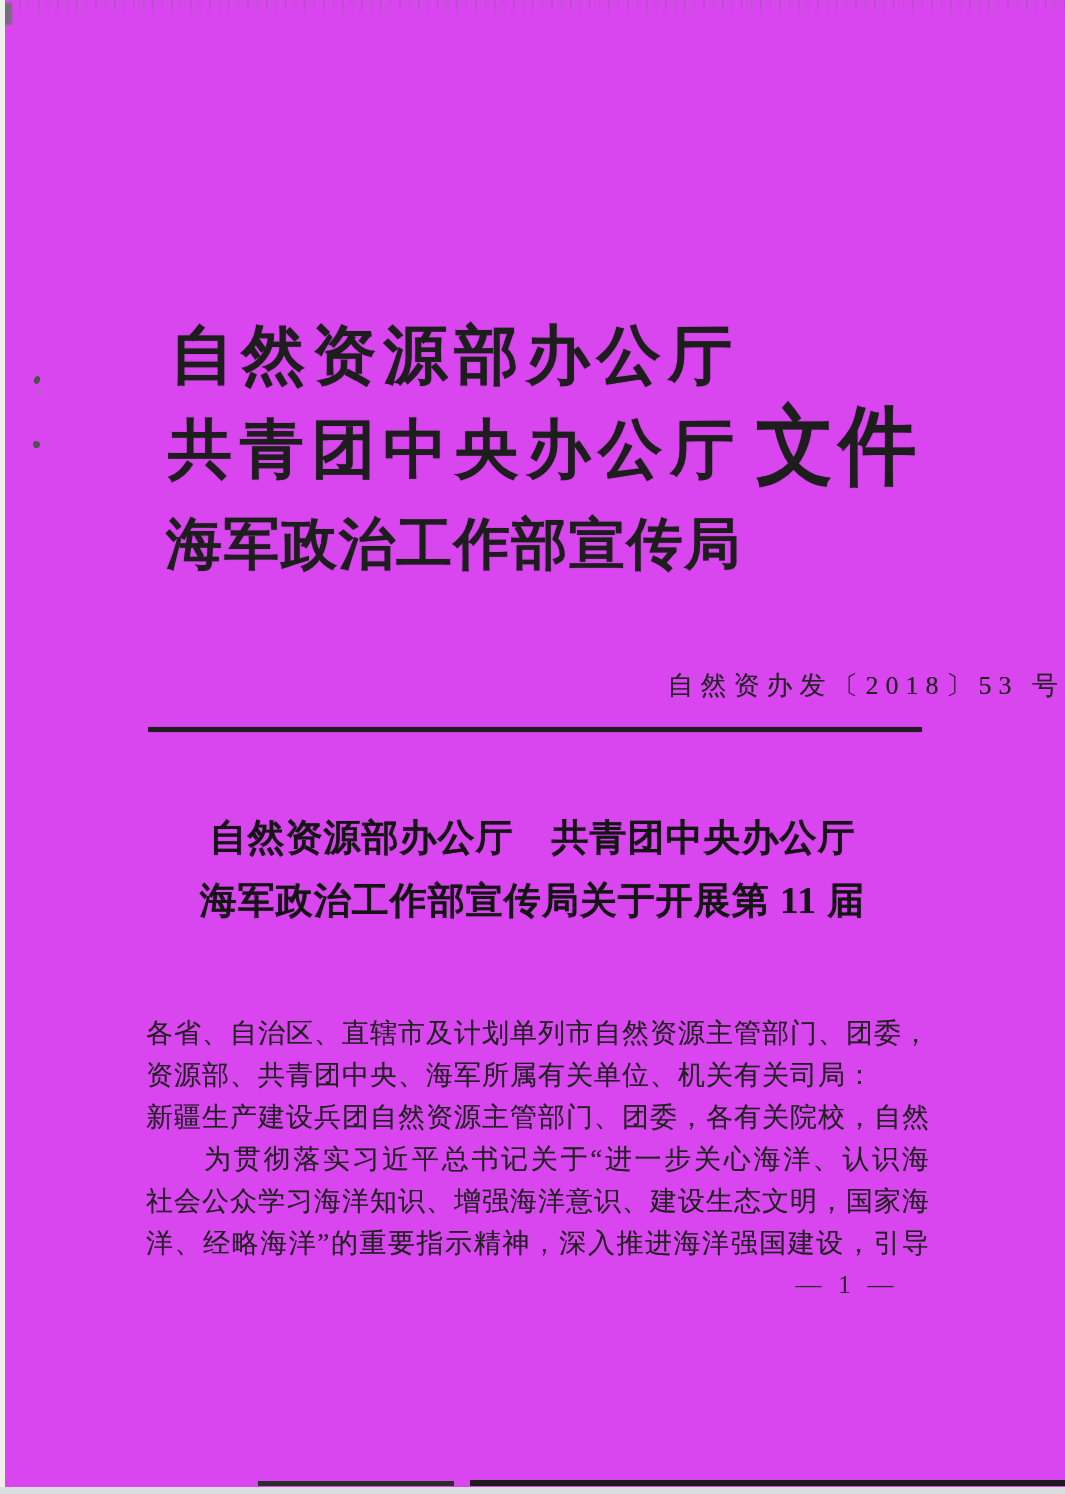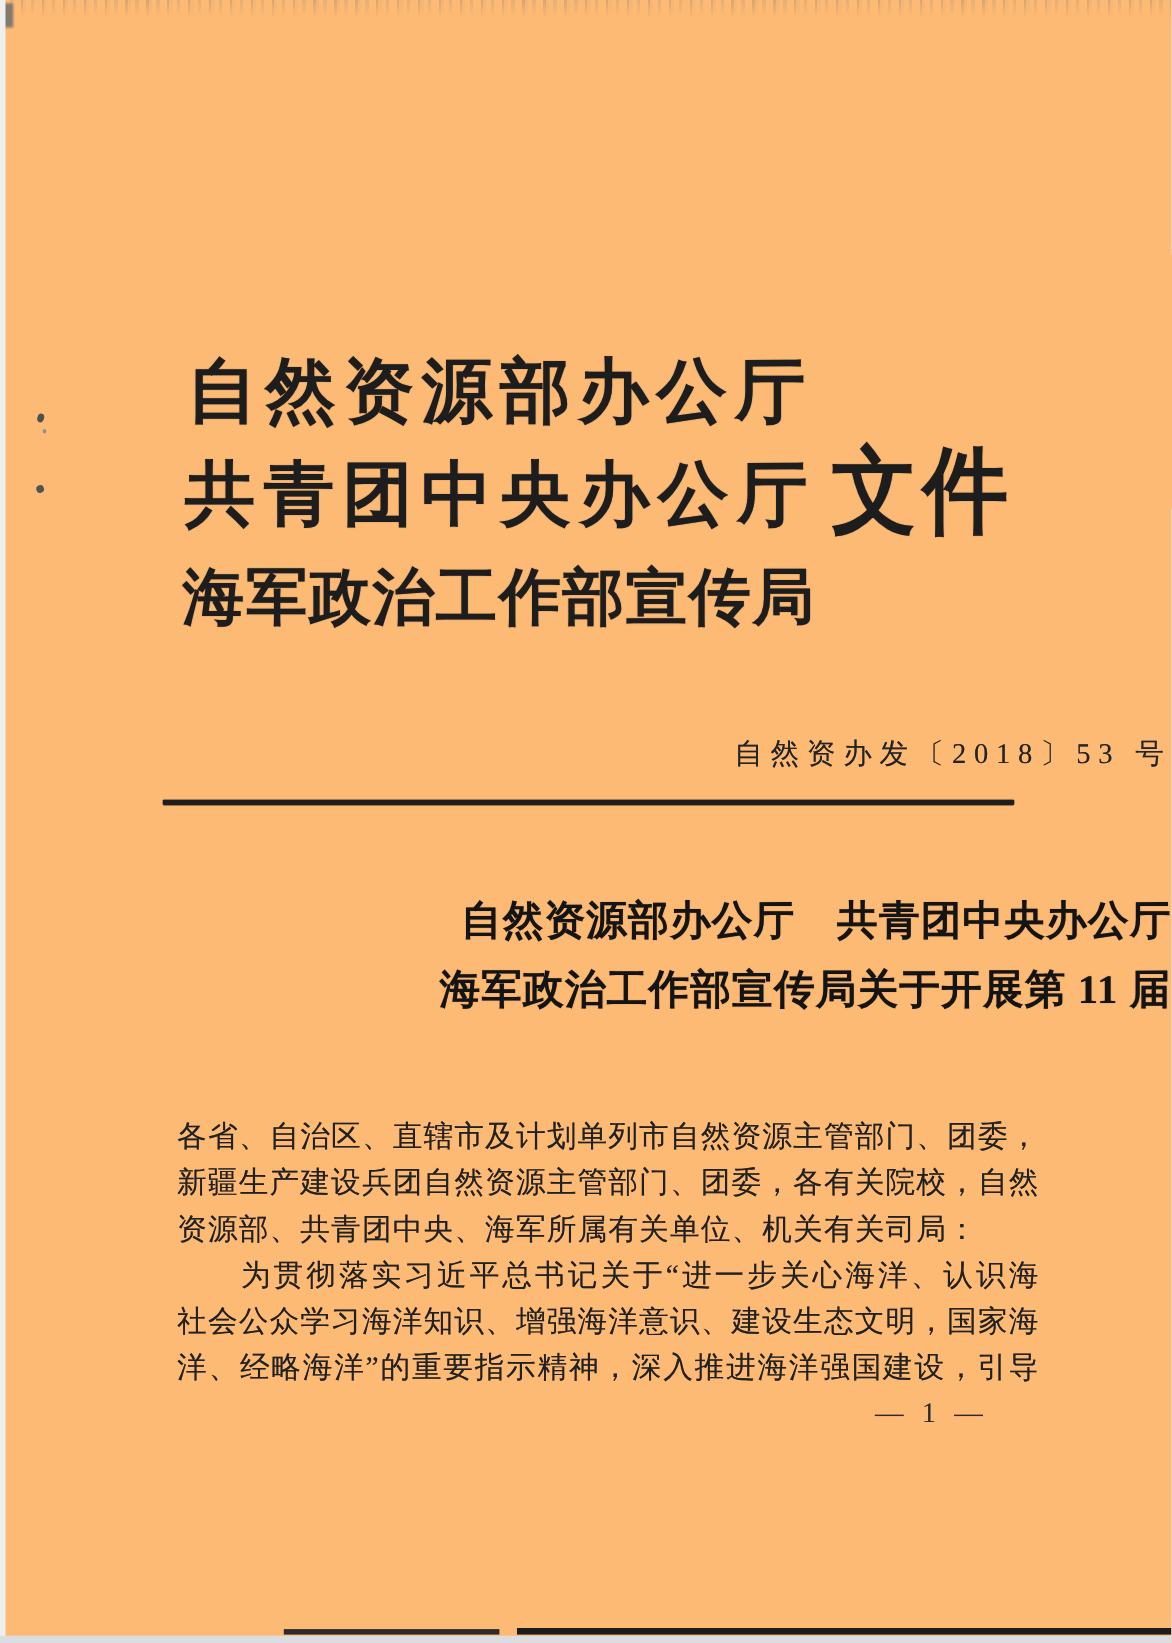--- a/index.html
+++ b/index.html
@@ -1,20 +1,20 @@
 <!DOCTYPE html>
 <html><head>
 <meta charset="utf-8">
 <style>
   html,body{margin:0;padding:0;background:#e9e9e7;}
   .page{
     position:relative;
     width:1065px;height:1494px;
     margin:0 auto;
-    background:#fdba74;
+    background:#d946ef;
     overflow:hidden;
     font-family:"Liberation Serif","DejaVu Serif",serif;
     color:#1f1f1f;
   }
   
   .top-smudge{
     position:absolute;left:0;top:0;width:100%;height:16px;
     background:
       repeating-linear-gradient(90deg,
         rgba(95,95,95,.22) 0 2px,
@@ -81,34 +81,33 @@
   }
   .rule{
     position:absolute;left:148px;top:727px;width:774px;height:5px;
     background:#1e1e1e;border-radius:1px;
     box-shadow:0 0 1px rgba(0,0,0,.6);
   }
 
   
   .title{
     position:absolute;left:0;top:806px;width:100%;
-    text-align:right;
+    text-align:center;
     font-weight:bold;color:#141414;
     text-shadow:0 0 .8px rgba(20,20,20,.5);
   }
   .title div{font-size:37px;line-height:63px;letter-spacing:1px;}
 
   
   .body-block{
     position:absolute;left:146px;top:1012px;width:784px;
     font-size:27px;line-height:42px;
     color:#212121;
     text-shadow:0 0 .5px rgba(30,30,30,.45);
     letter-spacing:1px;
-    margin-left:15px;
   }
   .body-block .bl{white-space:nowrap;}
   .body-block .fill{
     white-space:normal;
     text-align:justify;text-align-last:justify;
   }
   .body-block .indent{text-indent:58px;}
 
   
   .page-num{
@@ -147,22 +146,22 @@
 
   <div class="rule"></div>
 
   <div class="title">
     <div>自然资源部办公厅　共青团中央办公厅</div>
     <div>海军政治工作部宣传局关于开展第 11 届</div>
   </div>
 
   <div class="body-block">
     <div class="bl fill">各省、自治区、直辖市及计划单列市自然资源主管部门、团委，</div>
+    <div class="bl">资源部、共青团中央、海军所属有关单位、机关有关司局：</div>
     <div class="bl fill">新疆生产建设兵团自然资源主管部门、团委，各有关院校，自然</div>
-    <div class="bl">资源部、共青团中央、海军所属有关单位、机关有关司局：</div>
     <div class="bl fill indent">为贯彻落实习近平总书记关于“进一步关心海洋、认识海</div>
     <div class="bl fill">社会公众学习海洋知识、增强海洋意识、建设生态文明，国家海</div>
     <div class="bl fill">洋、经略海洋”的重要指示精神，深入推进海洋强国建设，引导</div>
   </div>
 
   <div class="page-num">— 1 —</div>
 
 </div>
 
 </body></html>

